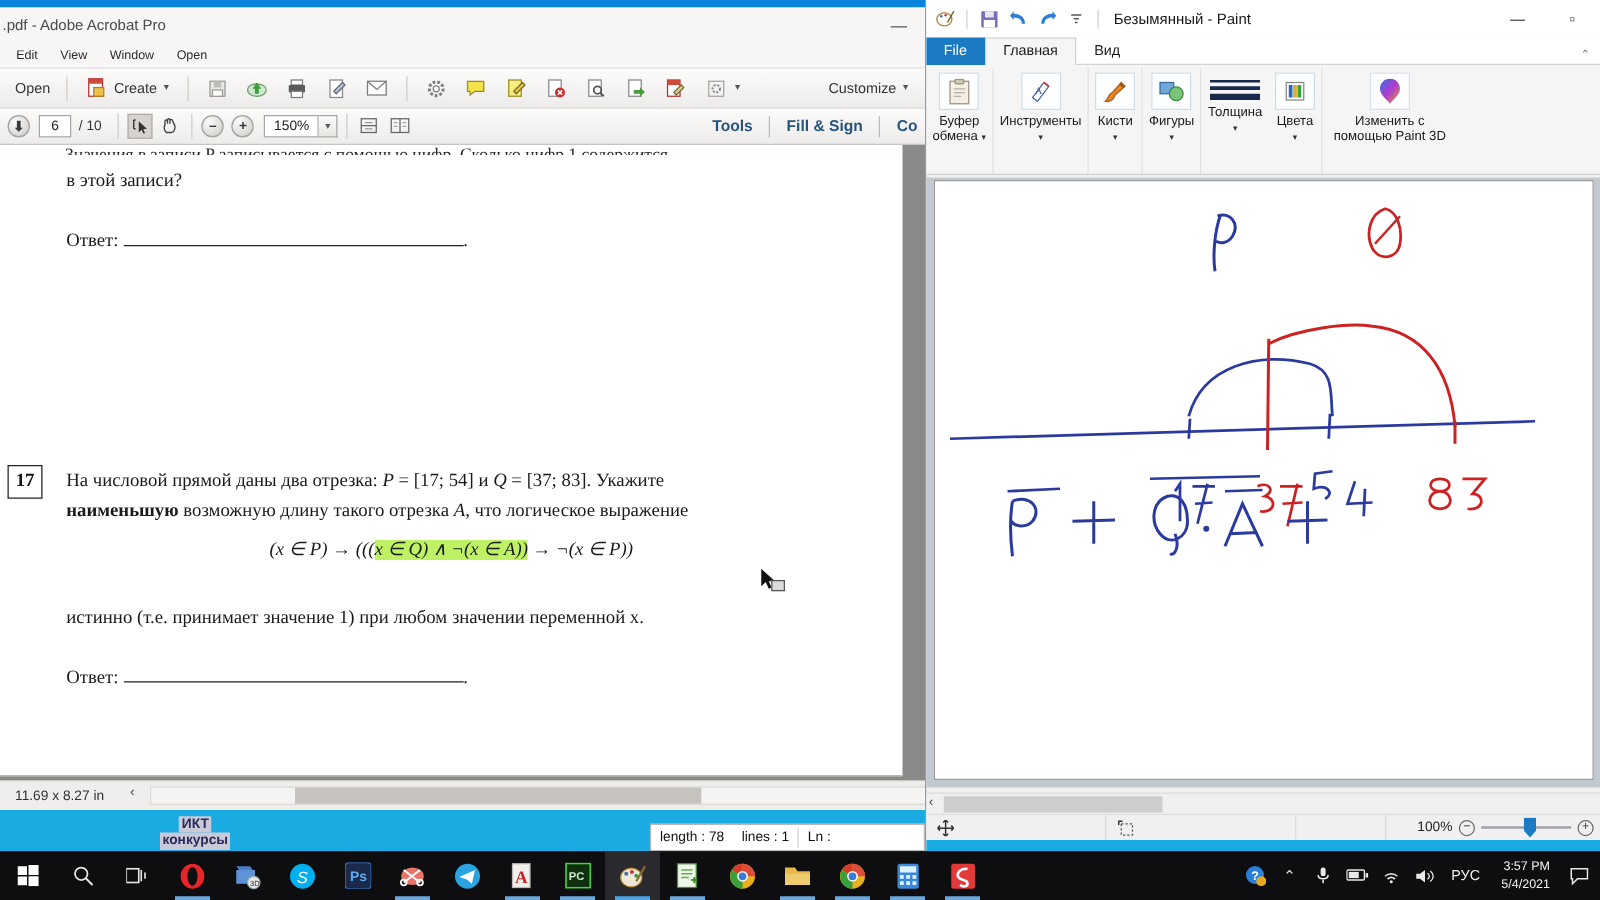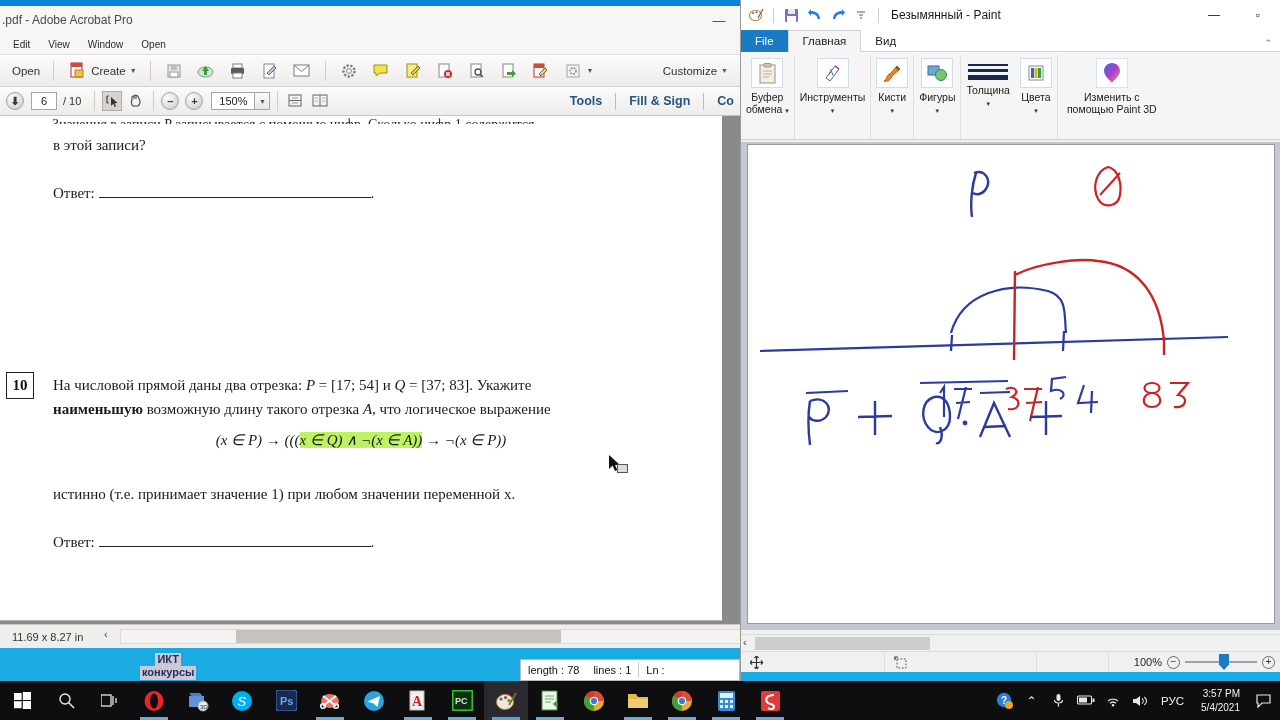--- a/index.html
+++ b/index.html
@@ -111,21 +111,21 @@
   .hscroll-track {
     position:absolute; left:120px; right:0; top:4px; height:15px;
     background:#f4f3f1; border:1px solid #dcd9d5;
   }
   .hscroll-thumb { position:absolute; left:115px; top:0; width:325px; height:13px; background:#c6c3bf; }
   .scroll-chev { position:absolute; left:104px; top:3px; font-size:11px; color:#444;}
   .acro-bluebar {
     position:absolute; left:0; bottom:0; width:740px; height:33px; background:#1aabe3;
   }
   .watermark {
-    position:absolute; left:140px; bottom:1px; text-align:center;
+    position:absolute; left:128px; bottom:1px; text-align:center;
     font-size:11px; color:#2b2b5c; line-height:1.25; font-weight:bold;
   }
   .watermark span { background:#c9c9d8; padding:0 2px; display:inline-block; }
   .npp-strip {
     position:absolute; left:520px; bottom:0; width:220px; height:22px;
     background:#fff; border:1px solid #b9b9b9; display:flex; align-items:center;
     font-size:11px; color:#111;
   }
   .npp-strip .seg { padding:0 7px; }
   .npp-strip .divider { width:1px; height:16px; background:#cdcdcd; }
@@ -451,21 +451,21 @@
 
       <div class="cutline doc-txt" style="font-size:14px;white-space:nowrap;">Значения в записи Р записывается с помощью цифр. Сколько цифр 1 содержится</div>
 
       <div class="doc-txt" style="position:absolute;left:53px;top:18px;">в этой записи?</div>
 
       <div class="doc-txt" style="position:absolute;left:53px;top:66px;">
         <span>Ответ:</span>
         <span class="ans-line"></span><span>.</span>
       </div>
 
-      <div class="qbox">10</div>
+      <div class="qbox">17</div>
 
       <div class="doc-txt" style="position:absolute;left:53px;top:258px;width:672px;">
         <span>На числовой прямой даны два отрезка: </span><i>P</i><span> = [17; 54] и </span><i>Q</i><span> = [37; 83]. Укажите</span>
       </div>
 
       <div class="doc-txt" style="position:absolute;left:53px;top:282px;width:672px;">
         <b>наименьшую</b><span> возможную длину такого отрезка </span><i>A</i><span>, что логическое выражение</span>
       </div>
 
       <div class="doc-txt" style="position:absolute;left:0;right:0;top:313px;text-align:center;font-style:italic;">

